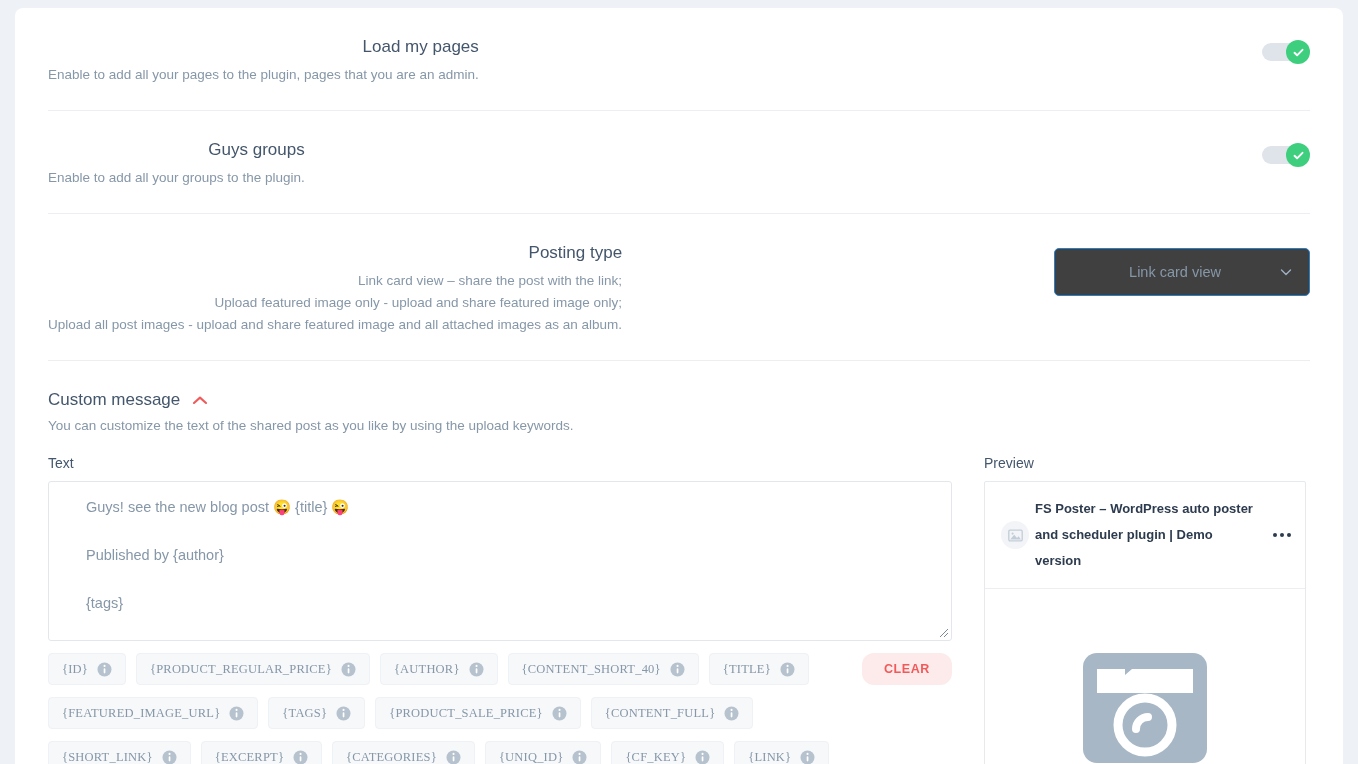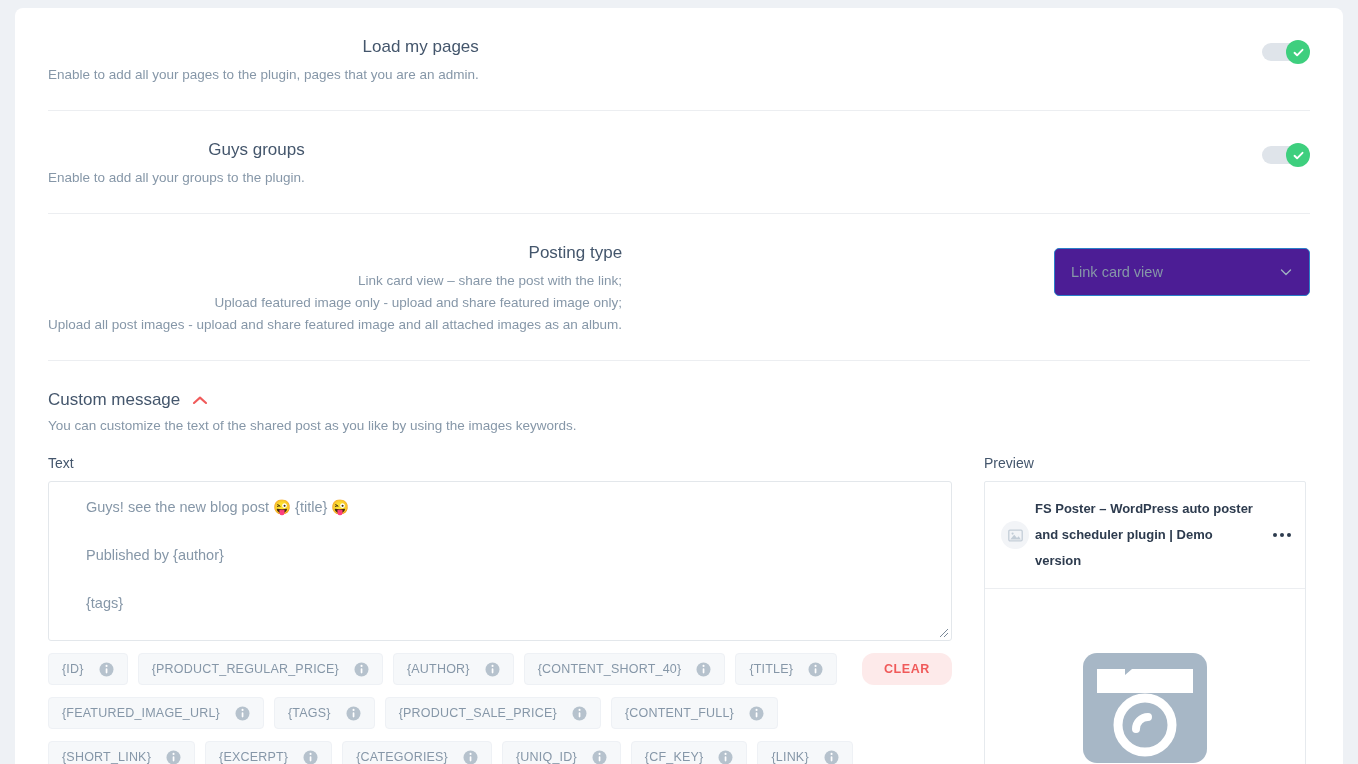--- a/index.html
+++ b/index.html
@@ -74,22 +74,23 @@
   
   .select-box {
     position: relative;
     width: 256px; height: 48px;
     border: 1px solid #2a7fc9;
     border-radius: 5px;
     display: flex;
     align-items: center;
     padding: 4px 16px;
     flex: 0 0 auto;
-    background: #4c1d95;
+    background: #404040;
     margin-top: 6px;
+    text-align: center;
   }
   .select-value {
     font-size: 14.5px;
     color: #8697a8;
     flex: 1;
   }
   .chevron-down {
     width: 14px; height: 14px;
     flex: 0 0 auto;
   }
@@ -150,22 +151,23 @@
     align-items: center;
     width: 904px;
   }
   .chip {
     height: 32px;
     background: #f6f8fa;
     border: 1px solid #eef1f5;
     border-radius: 4px;
     display: inline-flex;
     align-items: center;
-    gap: 15px;
+    gap: 9px;
     padding: 0 13px;
+    font-family: Liberation Serif, serif;
   }
   .chip-label {
     font-size: 12.5px;
     color: #8697a8;
     letter-spacing: .2px;
     white-space: nowrap;
   }
   .info-icon { flex: 0 0 auto; display:block; }
   .clear-btn {
     height: 32px;
@@ -283,21 +285,21 @@
       </div>
     </div>
 
     <div class="setting-row no-border" style="display:block;padding-bottom:0;">
       <div class="cm-head">
         <div class="setting-title" style="margin-bottom:0;">Custom message</div>
         <svg class="chev-up-red" width="16" height="11" viewBox="0 0 16 11">
           <polyline points="2,8 8,2.6 14,8" fill="none" stroke="#f05a5a" stroke-width="2.1" stroke-linecap="round" stroke-linejoin="round"></polyline>
         </svg>
       </div>
-      <div class="setting-desc" style="margin-top:4px;">You can customize the text of the shared post as you like by using the images keywords.</div>
+      <div class="setting-desc" style="margin-top:4px;">You can customize the text of the shared post as you like by using the upload keywords.</div>
 
       <div class="cm-body">
 
         <div class="cm-left">
           <div class="field-label">Text</div>
 
           <div class="textarea-wrap">
             <div class="ta-line">Guys! see the new blog post 😜 {title} 😜</div>
             <div class="ta-line">Published by {author}</div>
             <div class="ta-line">{tags}</div>

